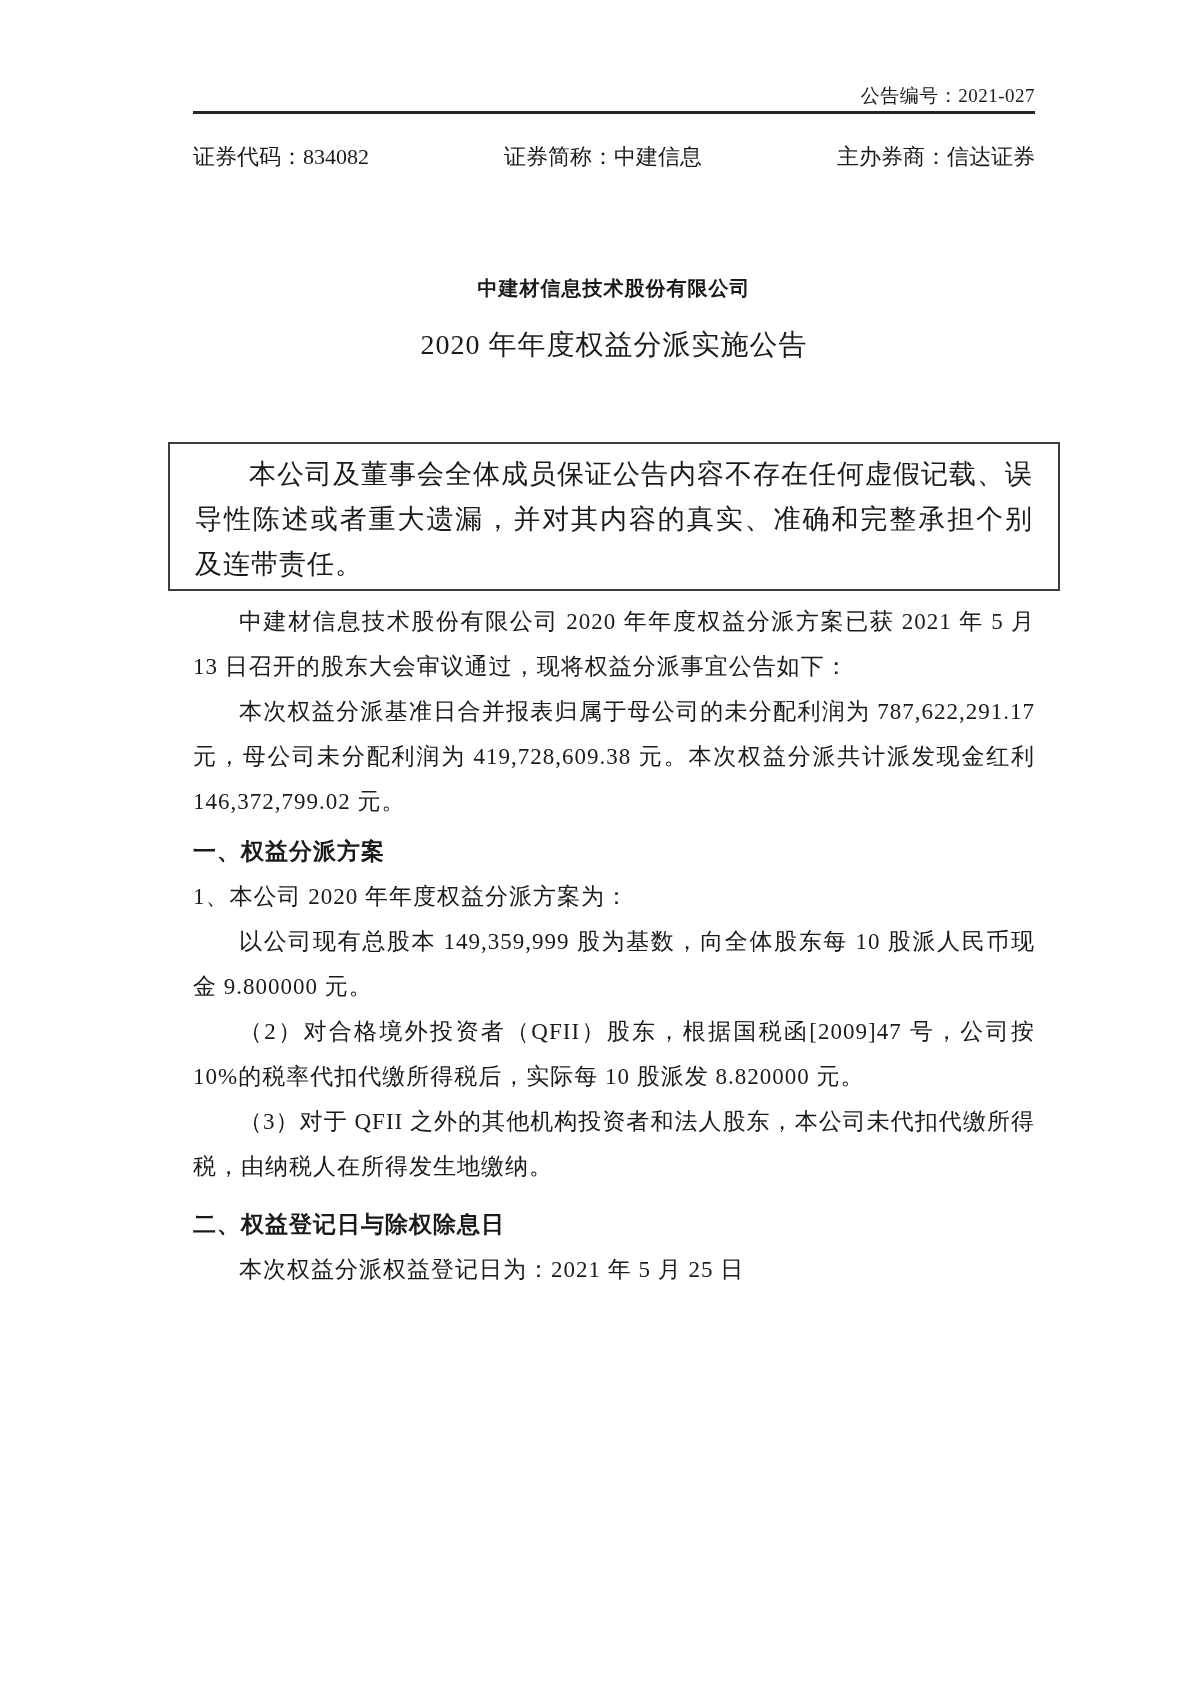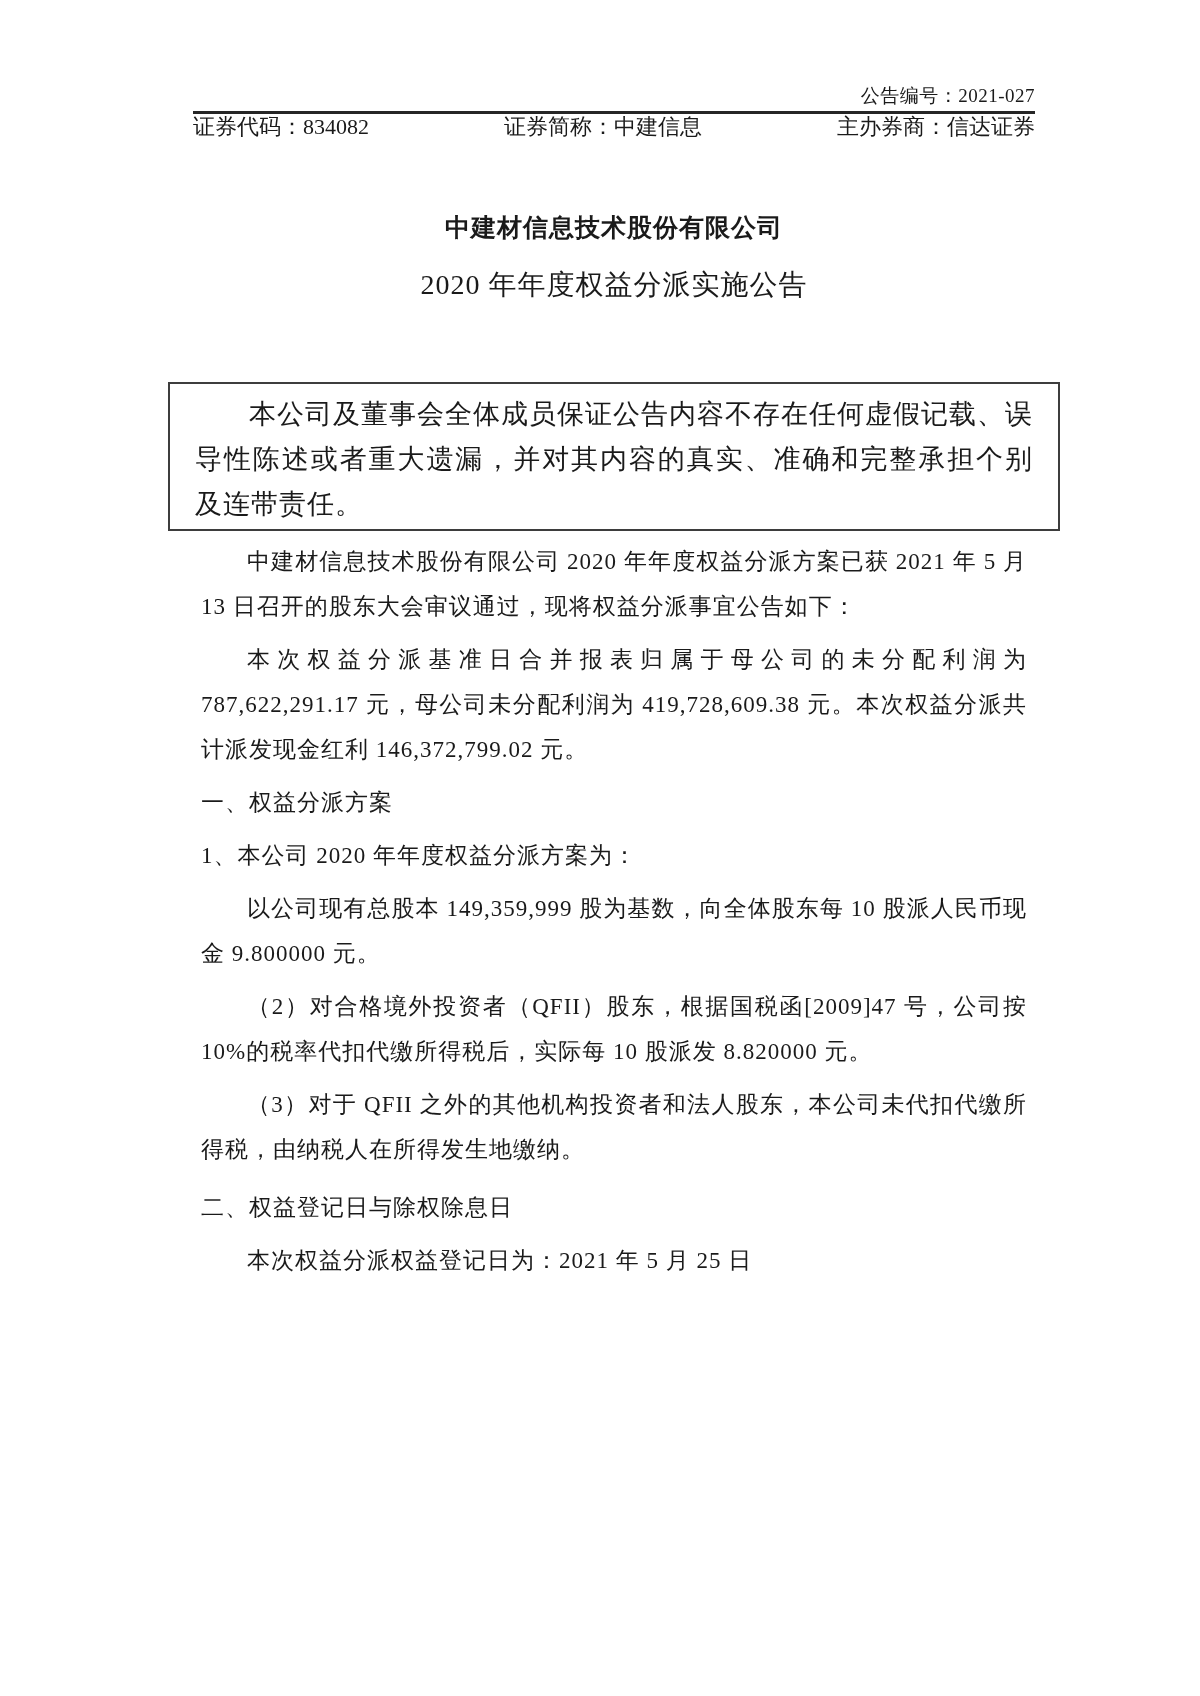--- a/index.html
+++ b/index.html
@@ -27,28 +27,29 @@
     letter-spacing: 0.5px;
   }
   .header-rule {
     border: 0;
     border-bottom: 3px solid #262626;
     margin: 3px 0 0 0;
   }
   .header-row {
     display: flex;
     justify-content: space-between;
+    margin-top: 30px;
     font-size: 22px;
     line-height: 26px;
   }
   .title-company {
-    margin-top: 73px;
+    margin-top: 103px;
     text-align: center;
     font-weight: 700;
-    font-size: 25px;
+    font-size: 20px;
     line-height: 30px;
     letter-spacing: 1px;
   }
   .title-subject {
     margin-top: 27px;
     text-align: center;
     font-weight: 400;
     font-size: 28px;
     line-height: 30px;
     letter-spacing: 1px;
@@ -60,34 +61,34 @@
     font-size: 27px;
     line-height: 45px;
     text-align: justify;
     text-indent: 2em;
     letter-spacing: 1px;
   }
   .body-text {
     margin-top: 8px;
   }
   .body-text p {
-    margin: 8px;
+    margin: 0;
     font-size: 23px;
     line-height: 45px;
     text-align: justify;
     letter-spacing: 1px;
   }
   .body-text p.indent {
     text-indent: 2em;
   }
   .sec-heading {
     margin: 0;
     font-size: 23px;
     line-height: 45px;
-    font-weight: 400;
+    font-weight: 700;
     letter-spacing: 1px;
   }
   .sec-heading.h1-gap { margin-top: 5px; }
   .sec-heading.h2-gap { margin-top: 13px; }
 </style>
 </head>
 <body>
 
 <div class="page">
   <div class="doc">

